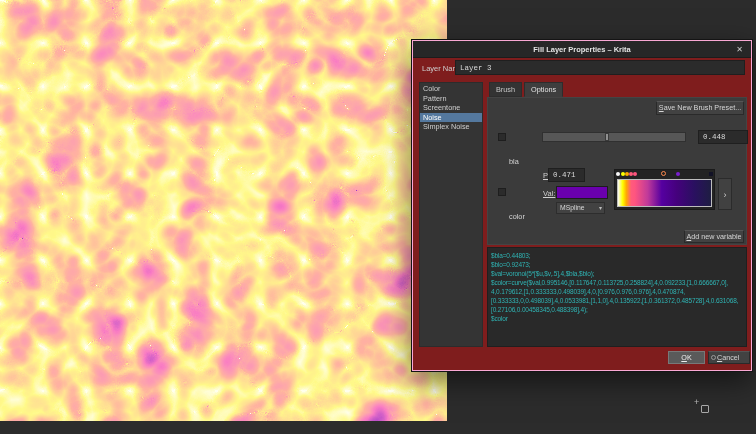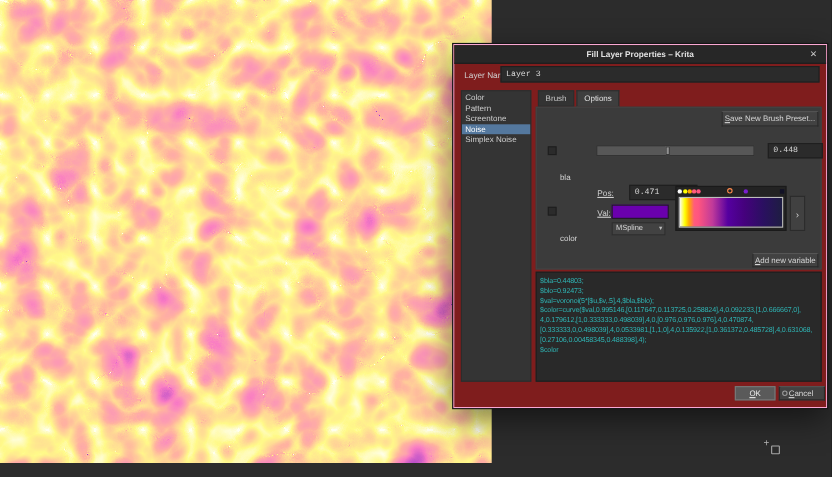--- a/index.html
+++ b/index.html
@@ -48,21 +48,21 @@
 
   .p-row { position:absolute; left:0; width:100%; height:15px; }
   .chk { position:absolute; width:8px; height:8px; background:#2b2b2b; border:1px solid #1e1e1e; top:3px; }
   .p-name { position:absolute; left:21px; top:3px; font-size:7.3px;margin-top:24px; }
   .slider { position:absolute; left:54px; top:2px; width:144px; height:10px; background:#575757;
             border:1px solid #303030; }
   .slider .handle { position:absolute; top:0; width:4px; height:8px; background:#909090; border:1px solid #3a3a3a; }
   .spin { position:absolute; left:210px; top:0; width:50px; height:14px; }
 
   .pos-label { position:absolute; left:55px; top:73px; text-decoration:underline; }
-  .pos-input { position:absolute; left:84px; top:70px; width:62px; height:14px; }
+  .pos-input { position:absolute; left:60px; top:70px; width:37px; height:14px; }
   .val-label { position:absolute; left:55px; top:91px; text-decoration:underline; }
   .val-swatch { position:absolute; left:68px; top:88px; width:52px; height:13px; border:1px solid #1d1d1d; }
   .combo { position:absolute; left:68px; top:104px; width:49px; height:12px; background:#424242;
            border:1px solid #2d2d2d; font-size:6.8px; line-height:10px; padding-left:3px; color:#d8d8d8; }
   .combo .arrow { position:absolute; right:2px; top:0; font-size:6px; color:#bdbdbd; line-height:10px; }
 
   .grad-widget { position:absolute; left:126px; top:71px; width:101px; height:41px; background:#232323; border:1px solid #1a1a1a; }
   .stops { position:absolute; left:0; top:0; width:100%; height:8px; }
   .stop { position:absolute; top:2px; width:4px; height:4px; border-radius:50%; }
   .stop.square { border-radius:0; }

